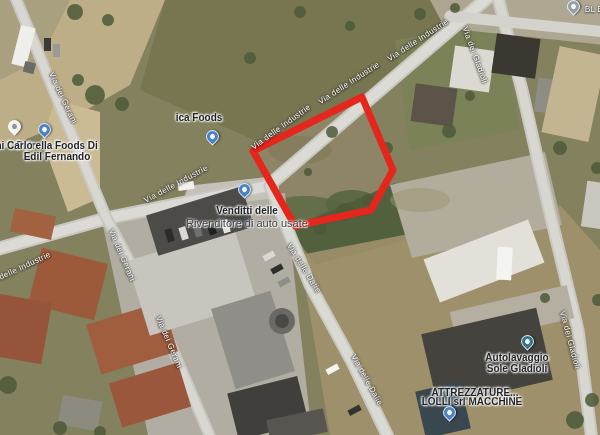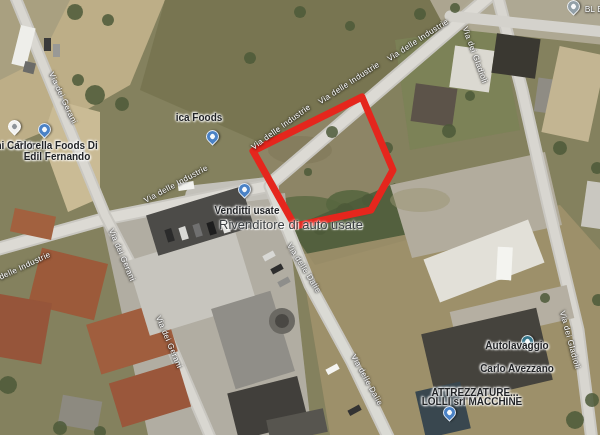--- a/index.html
+++ b/index.html
@@ -14,23 +14,22 @@
     text-shadow:0 0 2px rgba(40,40,40,.95),0 0 3px rgba(0,0,0,.6),0 1px 2px rgba(0,0,0,.5);
   }
   .poi{position:absolute;left:0;top:0;width:0;height:0;}
   .poi-name{
     position:absolute;transform:translateX(-50%);white-space:nowrap;
     color:#222427;font-size:10px;font-weight:600;text-align:center;
     text-shadow:0 0 2px #fff,0 0 3px #fff,1px 1px 2px rgba(255,255,255,.9),-1px -1px 2px rgba(255,255,255,.9);
   }
   .poi-sub{
     position:absolute;transform:translateX(-50%);white-space:nowrap;
-    color:#3c4043;font-size:13px;font-weight:400;
+    color:#3c4043;font-size:11px;font-weight:400;
     text-shadow:0 0 2px #fff,0 0 3px #fff,1px 1px 1px rgba(255,255,255,.9);
-    margin-left:44px;
   }
   .poi-name-light{
     position:absolute;transform:translateX(-50%);white-space:nowrap;
     color:#f4f6f7;font-size:8.5px;font-weight:500;
     text-shadow:0 0 2px rgba(50,50,50,.9),0 1px 2px rgba(0,0,0,.6);
   }
   .pin{
     position:absolute;width:13px;height:13px;border-radius:50% 50% 50% 0;
     transform:rotate(-45deg);box-shadow:1px 1px 2px rgba(0,0,0,.45);
     border:1px solid rgba(255,255,255,.85);box-sizing:border-box;
@@ -175,39 +174,39 @@
   <div class="road-label" style="left:475px;top:55px;--r:70deg">Via dei Gladioli</div>
   <div class="road-label" style="left:570px;top:340px;--r:75deg">Via dei Gladioli</div>
 
   <div class="poi">
     <div class="poi-name" style="left:199px;top:112px">ica Foods</div>
     <div class="pin pin-blue" style="left:206px;top:130px"></div>
   </div>
 
   <div class="poi">
     <div class="pin pin-blue" style="left:238px;top:183px"></div>
-    <div class="poi-name" style="left:247px;top:205px">Venditti usate</div>
+    <div class="poi-name" style="left:247px;top:205px">Venditti delle</div>
     <div class="poi-sub" style="left:247px;top:217px">Rivenditore di auto usate</div>
   </div>
 
   <div class="poi">
     <div class="pin pin-blue" style="left:38px;top:123px"></div>
     <div class="poi-name" style="left:57px;top:140px">Petrella Foods Di</div>
     <div class="poi-name" style="left:57px;top:151px">Edil Fernando</div>
   </div>
 
   <div class="poi">
     <div class="pin pin-white" style="left:8px;top:120px"></div>
     <div class="poi-name" style="left:14px;top:140px">ni Carlo</div>
   </div>
 
   <div class="poi">
     <div class="pin pin-teal" style="left:521px;top:335px"></div>
-    <div class="poi-name" style="left:517px;top:340px">Autolavaggio</div>
-    <div class="poi-name" style="left:517px;top:363px">Carlo Avezzano</div>
+    <div class="poi-name" style="left:517px;top:352px">Autolavaggio</div>
+    <div class="poi-name" style="left:517px;top:363px">Sole Gladioli</div>
   </div>
 
   <div class="poi">
     <div class="poi-name" style="left:472px;top:396px">LOLLI srl MACCHINE</div>
     <div class="poi-name" style="left:475px;top:387px">ATTREZZATURE...</div>
     <div class="pin pin-blue" style="left:443px;top:406px"></div>
   </div>
 
   <div class="poi">
     <div class="pin pin-grey" style="left:567px;top:0px"></div>

